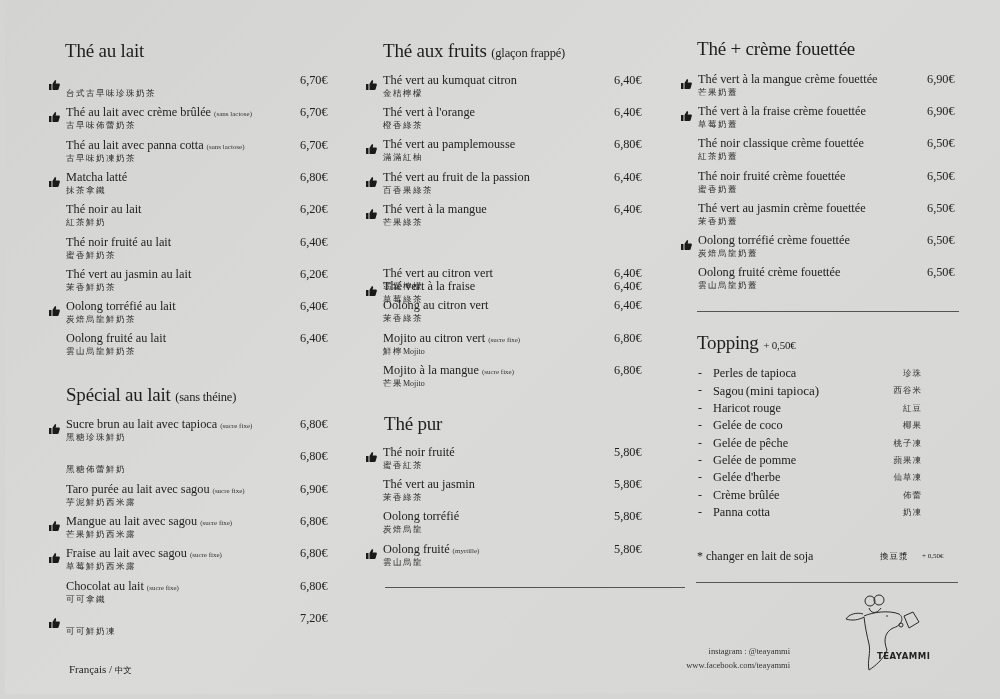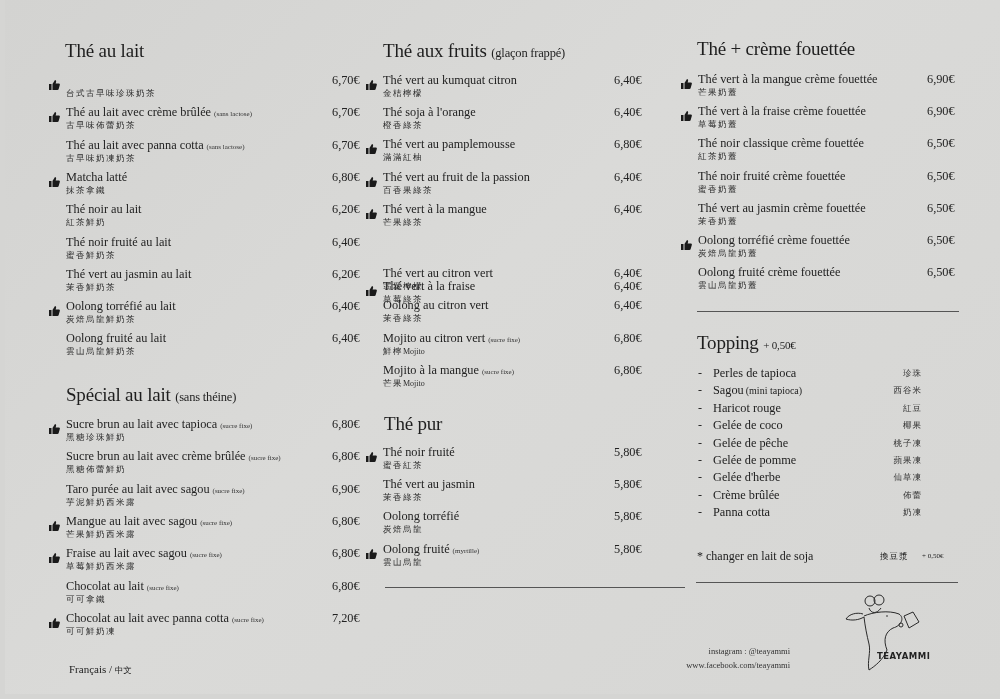--- a/index.html
+++ b/index.html
@@ -35,32 +35,32 @@
     }
     .name .note { font-size: 7px; color: #333; margin-left: 3px; }
     .zh {
       position: absolute; left: 17px; top: 15px; font-size: 8.5px; letter-spacing: 1.5px;
       font-family: "DejaVu Sans", sans-serif; color: #2a2a2a; white-space: nowrap;
     }
     .zh .latin { font-family: "Liberation Serif", serif; font-size: 8px; letter-spacing: 0; }
     .price {
       position: absolute; top: 0; font-size: 12.3px; color: #222; white-space: nowrap;
     }
-    .col1 .price { left: 251px; margin-left: 32px; }
+    .col1 .price { left: 251px; }
     .col2 .price { left: 248px; }
     .col3 .price { left: 246px; }
 
     .divider {
       position: absolute; height: 1px; background: #555;
     }
 
     .top-row { position: absolute; left: 0; width: 100%; height: 17px; }
     .dash { position: absolute; left: 17px; top: 0; font-size: 12px; }
     .top-name { position: absolute; left: 32px; top: 0; font-size: 12.3px; white-space: nowrap; }
-    .top-name .note { font-size: 10px; margin-left: 2px; }
+    .top-name .note { font-size: 13px; margin-left: 2px; }
     .top-zh {
       position: absolute; right: 44px; top: 2px; font-size: 8.5px; letter-spacing: 1px;
       font-family: "DejaVu Sans", sans-serif; color: #333;
     }
     .footer-lang { position: absolute; left: 64px; top: 663px; font-size: 11px; white-space: nowrap; }
     .footer-lang .zh2 { font-family: "DejaVu Sans", sans-serif; font-size: 8.5px; }
     .social { position: absolute; right: 215px; text-align: right; font-size: 8.5px; color: #333; white-space: nowrap; }
     .logo { position: absolute; left: 838px; top: 592px; width: 90px; height: 80px; }
     .logo-text { position: absolute; left: 872px; top: 651px; font-size: 8.5px; font-weight: bold; letter-spacing: 0.5px; font-family: "DejaVu Sans", sans-serif; color: #222; }
     .soy-name { position: absolute; left: 692px; top: 549px; font-size: 12px; white-space: nowrap; }
@@ -152,21 +152,20 @@
           <span class="thumb">
   <svg viewBox="0 0 11 10">
               <path d="M0 4 h2.5 v6 h-2.5 z M3.5 4 L6 0 C7 0 7.4 1 7 2.2 L6.6 3.5 H10 C10.8 3.5 11 4.3 10.8 5 L9.6 9.2 C9.4 9.8 9 10 8.4 10 H3.5 Z" fill="#1a1a1a"></path>
             </svg>
 </span>
           <div class="name"><span>Sucre brun au lait avec tapioca</span><span class="note">(sucre fixe)</span></div>
           <div class="zh"><span>黑糖珍珠鮮奶</span></div>
           <div class="price">6,80€</div>
         </div>
         <div class="item" style="top: 449.3px;">
-          <div class="name"><span>Sucre brun au lait avec crème brûlée</span><span class="note">(sucre fixe)</span></div>
           <div class="zh"><span>黑糖佈蕾鮮奶</span></div>
           <div class="price">6,80€</div>
         </div>
         <div class="item" style="top: 481.6px;">
           <div class="name"><span>Taro purée au lait avec sagou</span><span class="note">(sucre fixe)</span></div>
           <div class="zh"><span>芋泥鮮奶西米露</span></div>
           <div class="price">6,90€</div>
         </div>
         <div class="item" style="top: 513.9px;">
           <span class="thumb">
@@ -192,21 +191,20 @@
           <div class="name"><span>Chocolat au lait</span><span class="note">(sucre fixe)</span></div>
           <div class="zh"><span>可可拿鐵</span></div>
           <div class="price">6,80€</div>
         </div>
         <div class="item" style="top: 610.8px;">
           <span class="thumb">
   <svg viewBox="0 0 11 10">
               <path d="M0 4 h2.5 v6 h-2.5 z M3.5 4 L6 0 C7 0 7.4 1 7 2.2 L6.6 3.5 H10 C10.8 3.5 11 4.3 10.8 5 L9.6 9.2 C9.4 9.8 9 10 8.4 10 H3.5 Z" fill="#1a1a1a"></path>
             </svg>
 </span>
-          <div class="name"><span>Chocolat au lait avec panna cotta</span><span class="note">(sucre fixe)</span></div>
           <div class="zh"><span>可可鮮奶凍</span></div>
           <div class="price">7,20€</div>
         </div>
       </div>
   </div>
 
   <div class="footer-lang">
     <span>Français /</span>
     <span class="zh2">中文</span>
   </div>
@@ -221,21 +219,21 @@
           <span class="thumb">
   <svg viewBox="0 0 11 10">
               <path d="M0 4 h2.5 v6 h-2.5 z M3.5 4 L6 0 C7 0 7.4 1 7 2.2 L6.6 3.5 H10 C10.8 3.5 11 4.3 10.8 5 L9.6 9.2 C9.4 9.8 9 10 8.4 10 H3.5 Z" fill="#1a1a1a"></path>
             </svg>
 </span>
           <div class="name"><span>Thé vert au kumquat citron</span></div>
           <div class="zh"><span>金桔檸檬</span></div>
           <div class="price">6,40€</div>
         </div>
         <div class="item" style="top: 105.2px;">
-          <div class="name"><span>Thé soja à l'orange</span></div>
+          <div class="name"><span>Thé vert à l'orange</span></div>
           <div class="zh"><span>橙香綠茶</span></div>
           <div class="price">6,40€</div>
         </div>
         <div class="item" style="top: 137.4px;">
           <span class="thumb">
   <svg viewBox="0 0 11 10">
               <path d="M0 4 h2.5 v6 h-2.5 z M3.5 4 L6 0 C7 0 7.4 1 7 2.2 L6.6 3.5 H10 C10.8 3.5 11 4.3 10.8 5 L9.6 9.2 C9.4 9.8 9 10 8.4 10 H3.5 Z" fill="#1a1a1a"></path>
             </svg>
 </span>
           <div class="name"><span>Thé vert au pamplemousse</span></div>

